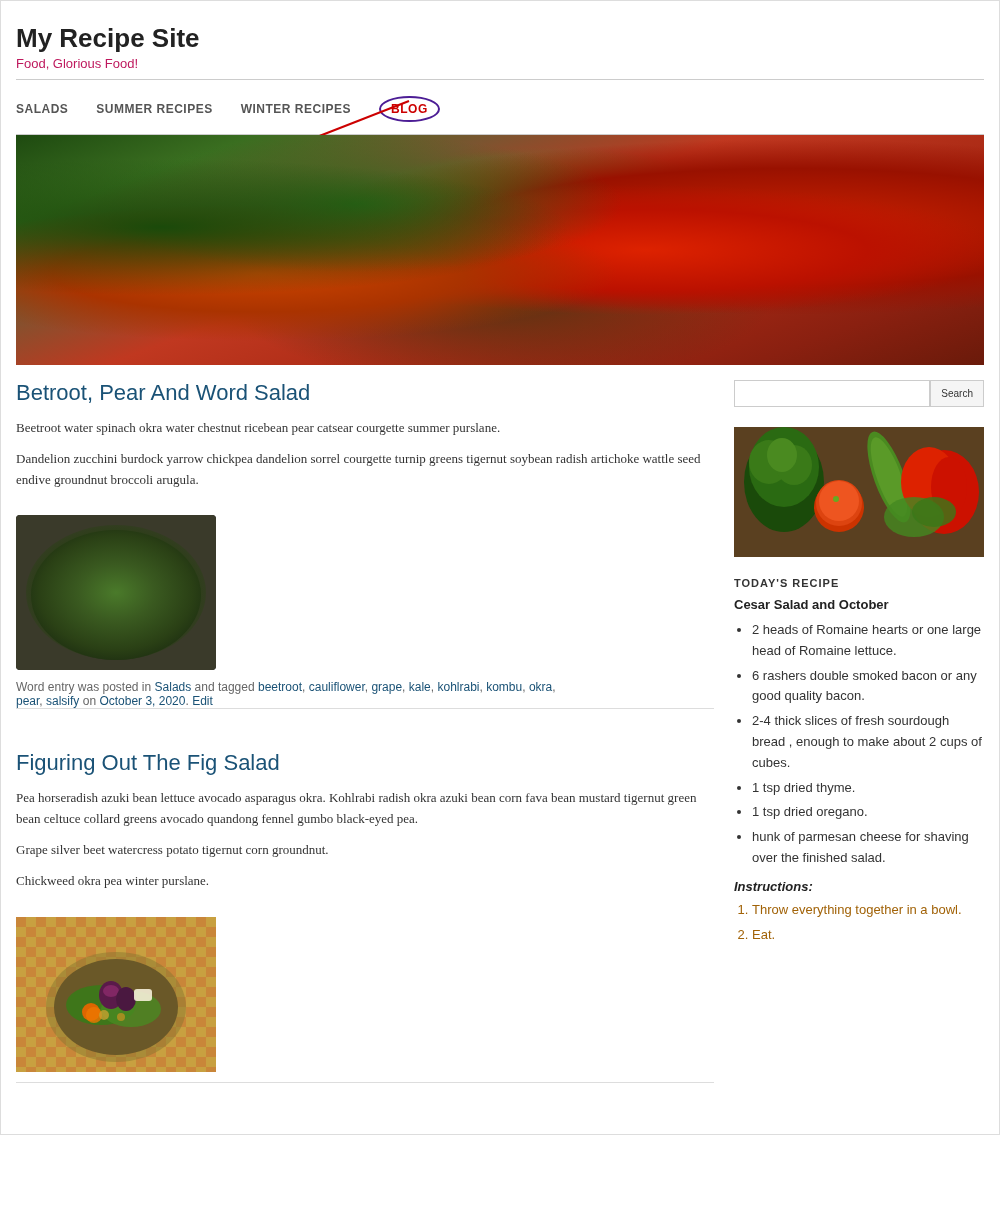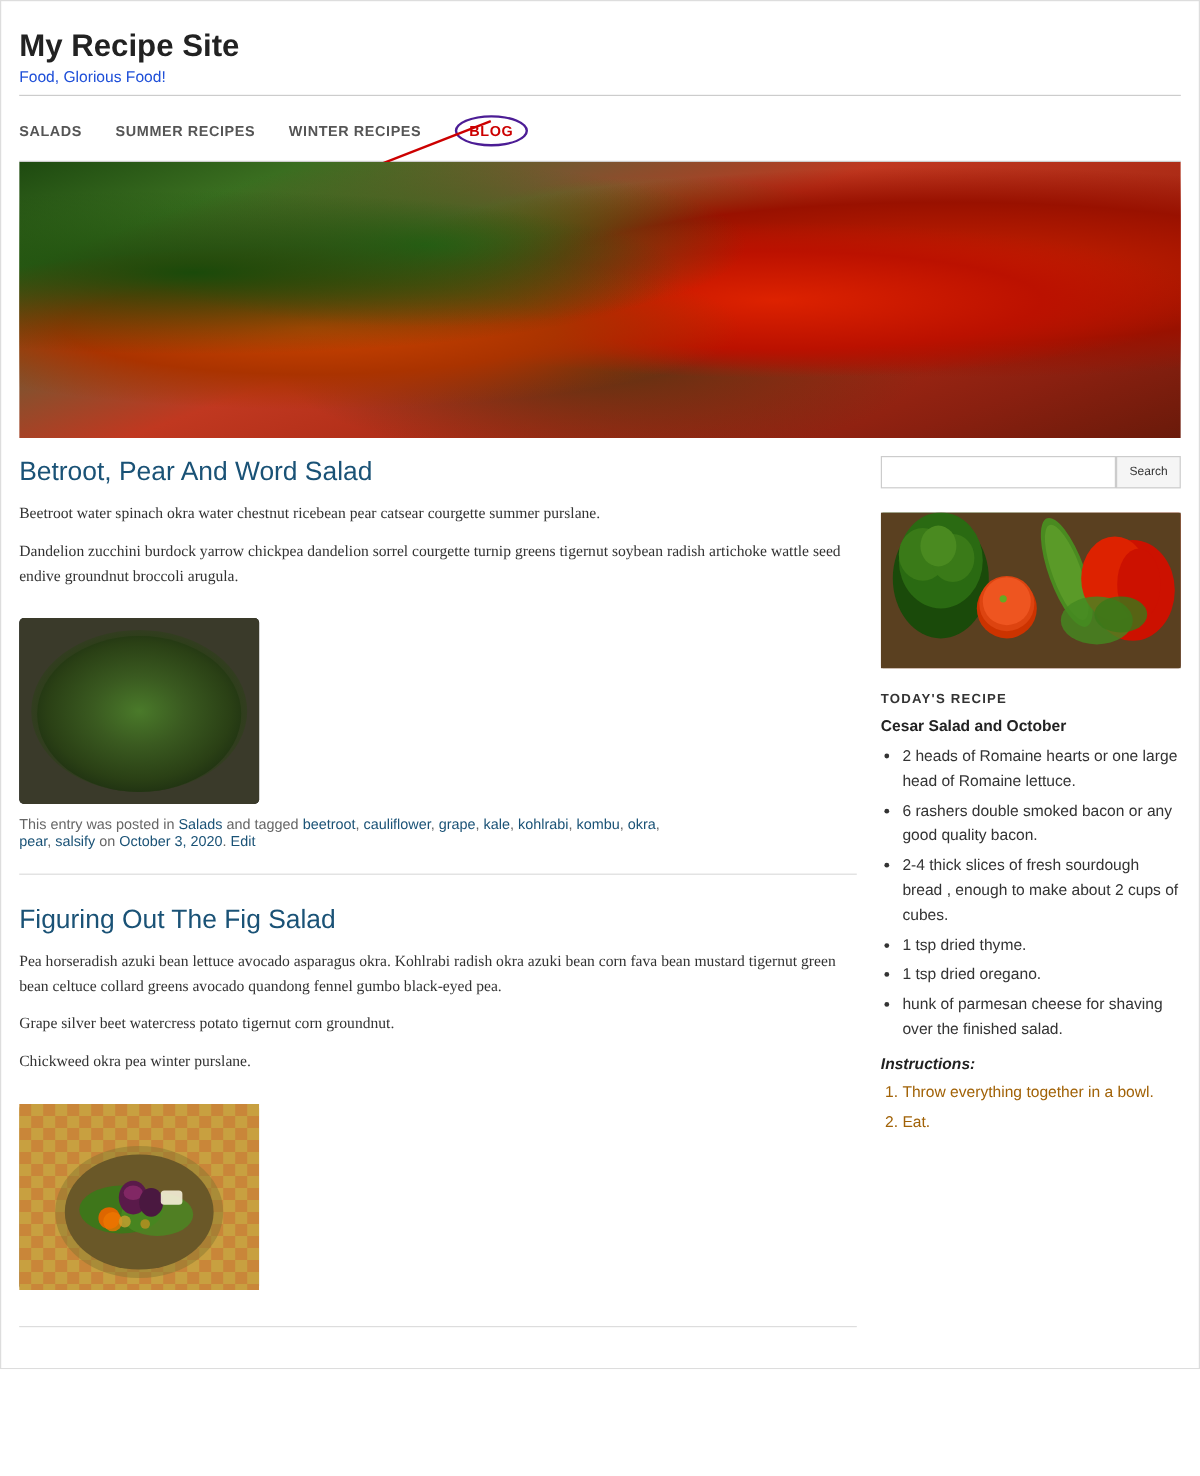--- a/index.html
+++ b/index.html
@@ -2,21 +2,21 @@
 <html><head>
   <meta charset="utf-8">
   <style>
     * { box-sizing: border-box; margin: 0; padding: 0; }
     body { font-family: Georgia, 'Times New Roman', serif; font-size: 14px; color: #333; background: #fff; }
     
     .site-wrapper { max-width: 1000px; margin: 0 auto; padding: 10px 15px; border: 1px solid #ddd; }
     
     .site-header { padding: 12px 0 8px 0; border-bottom: 1px solid #ccc; margin-bottom: 4px; }
     .site-title { font-size: 26px; font-weight: bold; color: #222; font-family: Arial, sans-serif; }
-    .site-tagline { font-size: 13px; color: #1d4ed8; margin-top: 2px; font-family: Arial, sans-serif; }
+    .site-tagline { font-size: 13px; color: #be185d; margin-top: 2px; font-family: Arial, sans-serif; }
     
     .nav-bar { display: flex; gap: 28px; padding: 12px 0; border-bottom: 1px solid #ccc; align-items: center; font-family: Arial, sans-serif; font-size: 12px; font-weight: bold; color: #555; letter-spacing: 0.5px; }
     .nav-item { text-decoration: none; color: #555; cursor: pointer; }
     .nav-item-blog { border: 2px solid #4c1d95; border-radius: 50%; padding: 4px 10px; color: #cc0000; position: relative; }
     
     .hero-image { width: 100%; height: 230px; overflow: hidden; margin-bottom: 0; background: linear-gradient(135deg, #2d5a1b 0%, #4a7c2f 20%, #8b4513 40%, #cc3300 60%, #aa2200 80%, #882200 100%); position: relative; display: flex; align-items: center; justify-content: center; }
     .hero-image-inner { width: 100%; height: 100%; background: 
       radial-gradient(ellipse at 15% 40%, #1a4a0a 0%, transparent 35%),
       radial-gradient(ellipse at 35% 30%, #2d6b1a 0%, transparent 30%),
       radial-gradient(ellipse at 25% 60%, #cc4400 0%, #aa3300 20%, transparent 35%),
@@ -24,21 +24,21 @@
       radial-gradient(ellipse at 80% 40%, #cc2200 0%, #991100 30%, transparent 45%),
       radial-gradient(ellipse at 55% 30%, #448822 0%, transparent 25%),
       radial-gradient(ellipse at 50% 70%, #553311 0%, transparent 40%),
       linear-gradient(160deg, #1e4a10 0%, #3a6e20 15%, #7a5530 30%, #c03820 45%, #aa2a15 65%, #8a2010 85%, #6a1a0a 100%);
       display: flex; align-items: center; justify-content: center; }
     
     .content-area { display: flex; gap: 20px; padding-top: 15px; }
     .main-content { flex: 1; min-width: 0; }
     .sidebar { width: 250px; flex-shrink: 0; }
     
-    .post { margin-bottom: 24px; padding-bottom: 20px; border-bottom: 1px solid #ddd; }
+    .post { margin-bottom: 41px; border-bottom: 1px solid #ddd; }
     .post-title { font-size: 22px; color: #1a5276; font-family: Arial, sans-serif; margin-bottom: 12px; font-weight: normal; }
     .post-title a { color: #1a5276; text-decoration: none; }
     
     .post-body { display: flex; gap: 15px; margin-bottom: 10px; flex-direction: column; }
     .post-text { flex: 1; font-size: 13px; line-height: 1.6; color: #333; }
     .post-text p { margin-bottom: 10px; }
     .post-image { width: 200px; flex-shrink: 0; }
     .post-image-placeholder { width: 200px; height: 155px; border-radius: 4px; }
     
     .salad-bowl { background: 
@@ -148,21 +148,21 @@
                 <rect x="108" y="72" width="8" height="6" rx="2" fill="#f5f0e0" opacity="0.85"></rect>
 
                 <circle cx="78" cy="62" r="2" fill="#c8a030" opacity="0.8"></circle>
                 <circle cx="110" cy="82" r="2" fill="#c8a030" opacity="0.8"></circle>
                 <circle cx="88" cy="85" r="1.5" fill="#c8a030" opacity="0.8"></circle>
               </svg>
             </div>
           </div>
         </div>
         <div class="post-meta">
-          <span>This entry was posted in</span>
+          <span>Word entry was posted in</span>
           <a>Salads</a>
           <span> and tagged </span>
           <a>beetroot</a>,
           <a>cauliflower</a>,
           <a>grape</a>,
           <a>kale</a>,
           <a>kohlrabi</a>,
           <a>kombu</a>,
           <a>okra</a>,<br>
           <a>pear</a>,

